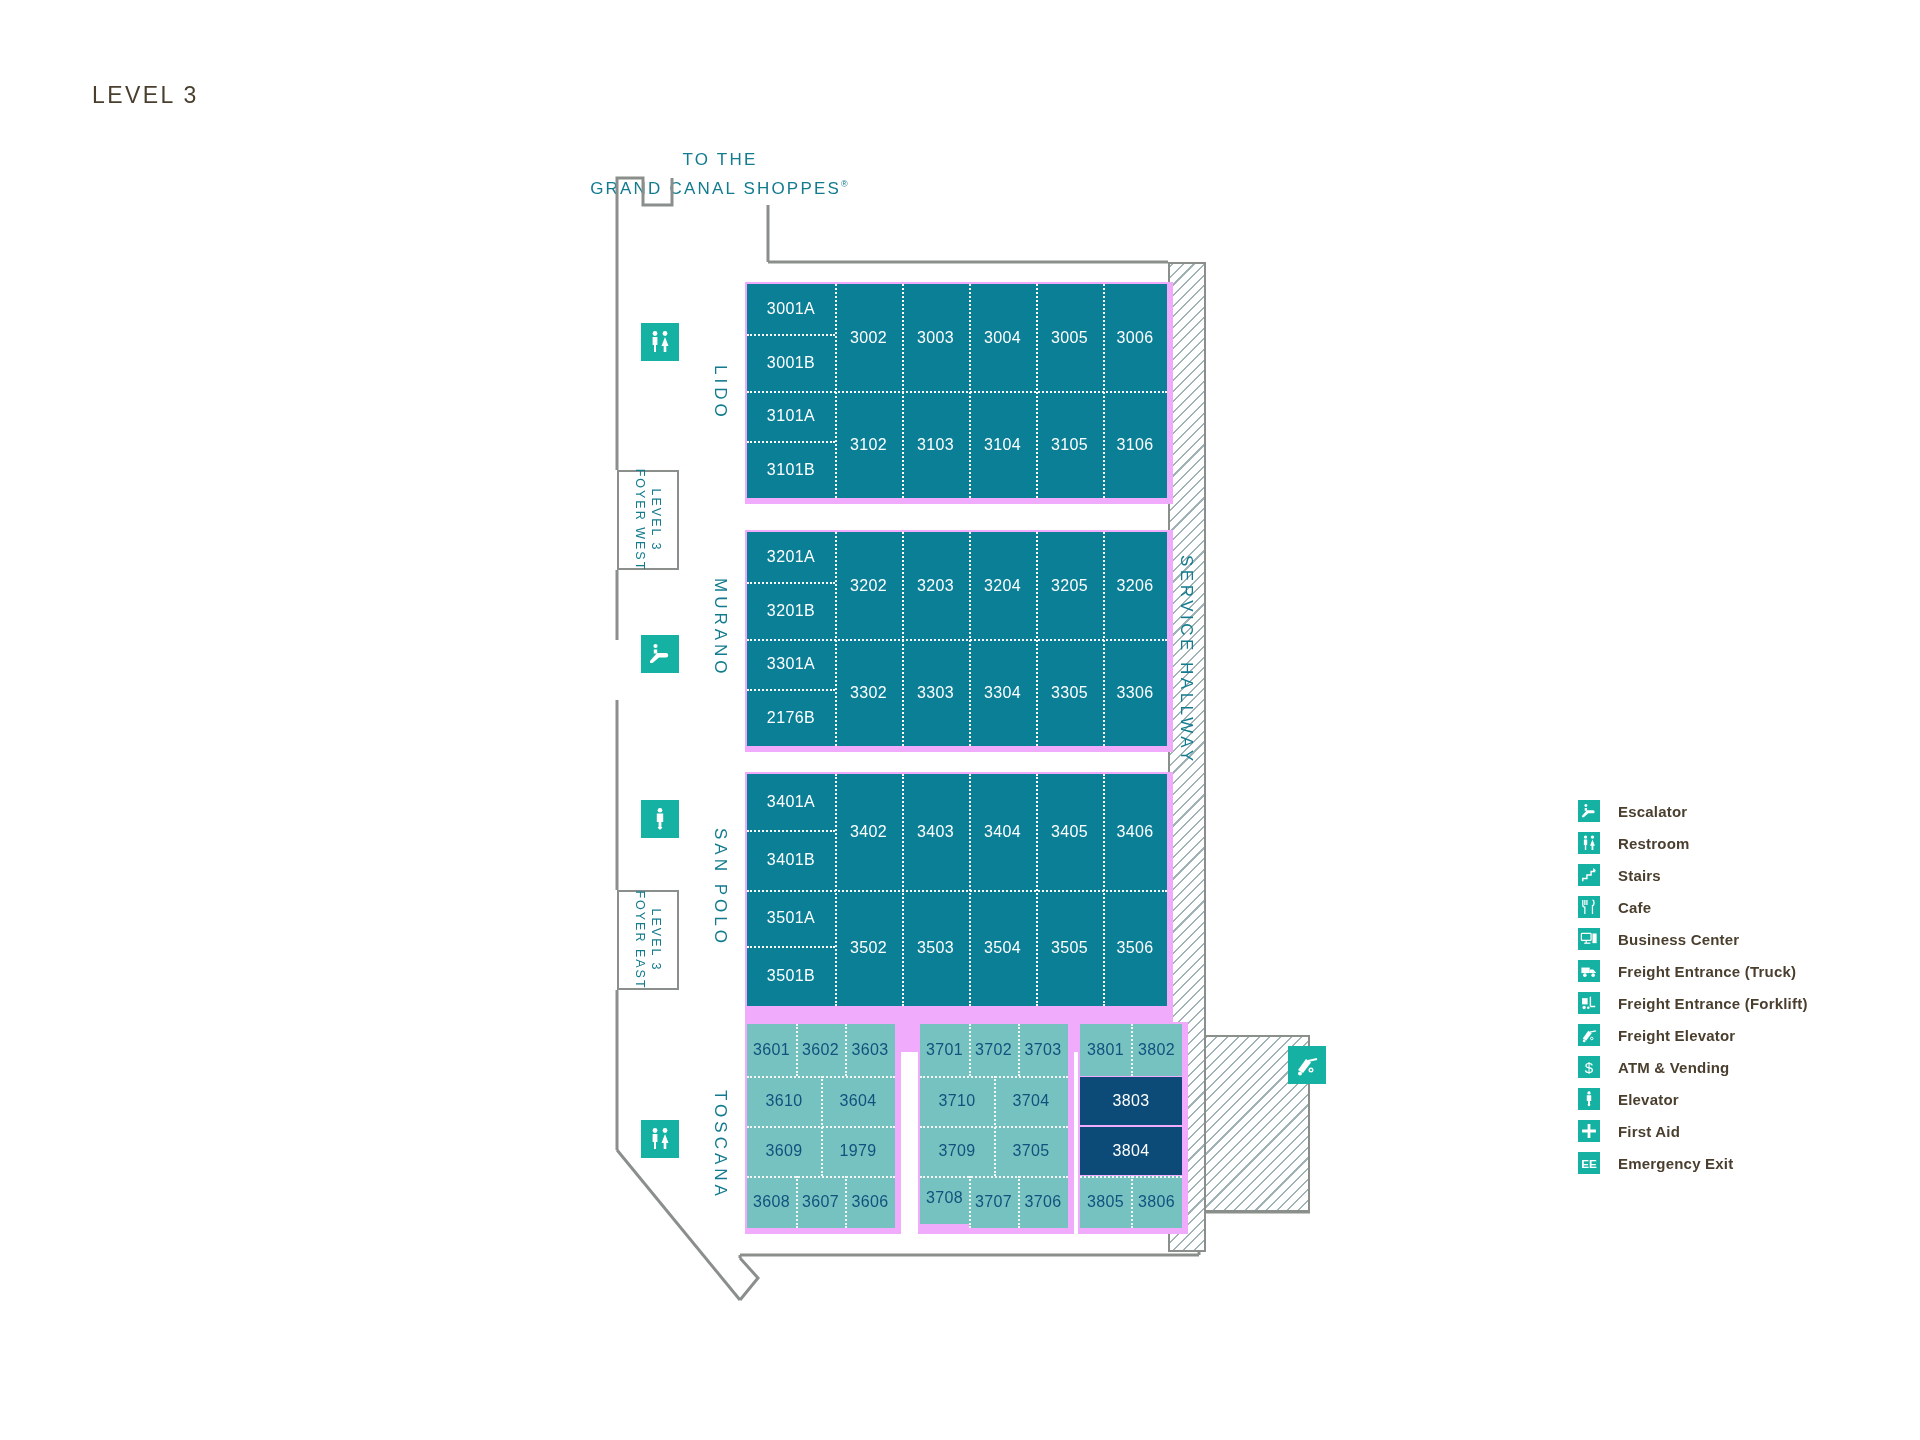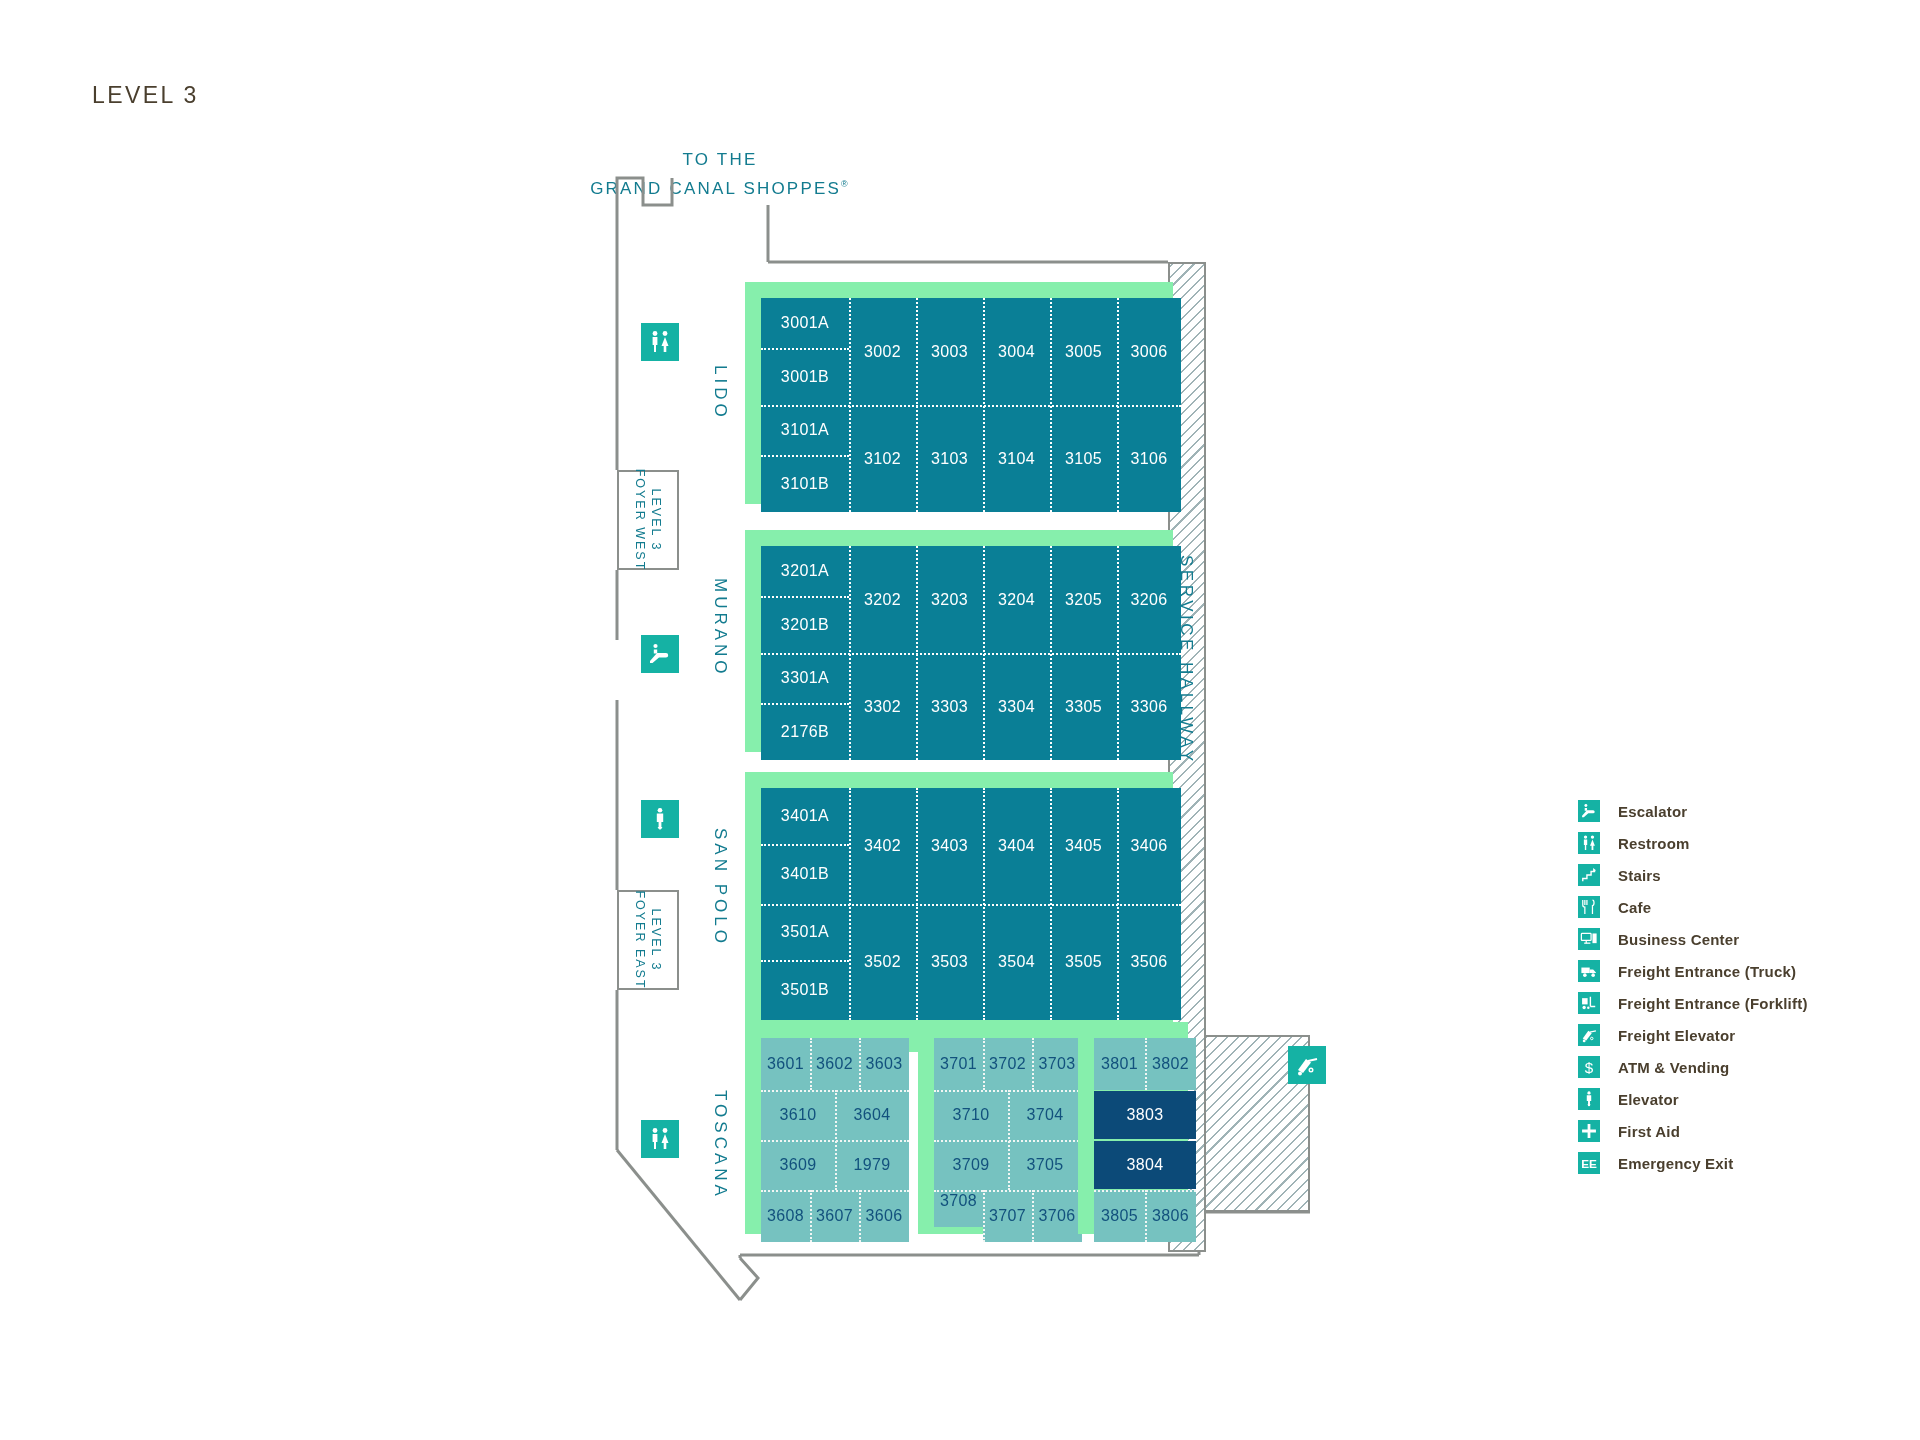--- a/index.html
+++ b/index.html
@@ -46,22 +46,22 @@
     left: 0;
     top: 0;
     width: 1920px;
     height: 1440px;
   }
 
   
   .block {
     position: absolute;
     box-sizing: border-box;
-    background: #86efac;
-    padding: 16px;
+    background: #f0abfc;
+    padding: 2px;
   }
   .grid {
     position: relative;
     width: 100%;
     height: 100%;
   }
   .cell {
     position: absolute;
     box-sizing: border-box;
     display: flex;
@@ -498,21 +498,21 @@
         <span class="lbl">3704</span>
       </div>
 
     <div class="cell light" style="left:0; top:102px; width:74px; height:50px;">
         <span class="lbl">3709</span>
       </div>
     <div class="cell light" style="left:74px; top:102px; width:74px; height:50px;">
         <span class="lbl">3705</span>
       </div>
 
-    <div class="cell light" style="left:0; top:137px; width:49px; height:52px;">
+    <div class="cell light" style="left:0; top:148px; width:49px; height:52px;">
         <span class="lbl">3708</span>
       </div>
     <div class="cell light" style="left:49px; top:152px; width:49px; height:52px;">
         <span class="lbl">3707</span>
       </div>
     <div class="cell light" style="left:98px; top:152px; width:50px; height:52px;">
         <span class="lbl">3706</span>
       </div>
 
     <div class="sep-h dark" style="left:0; top:52px; width:148px;"></div>

